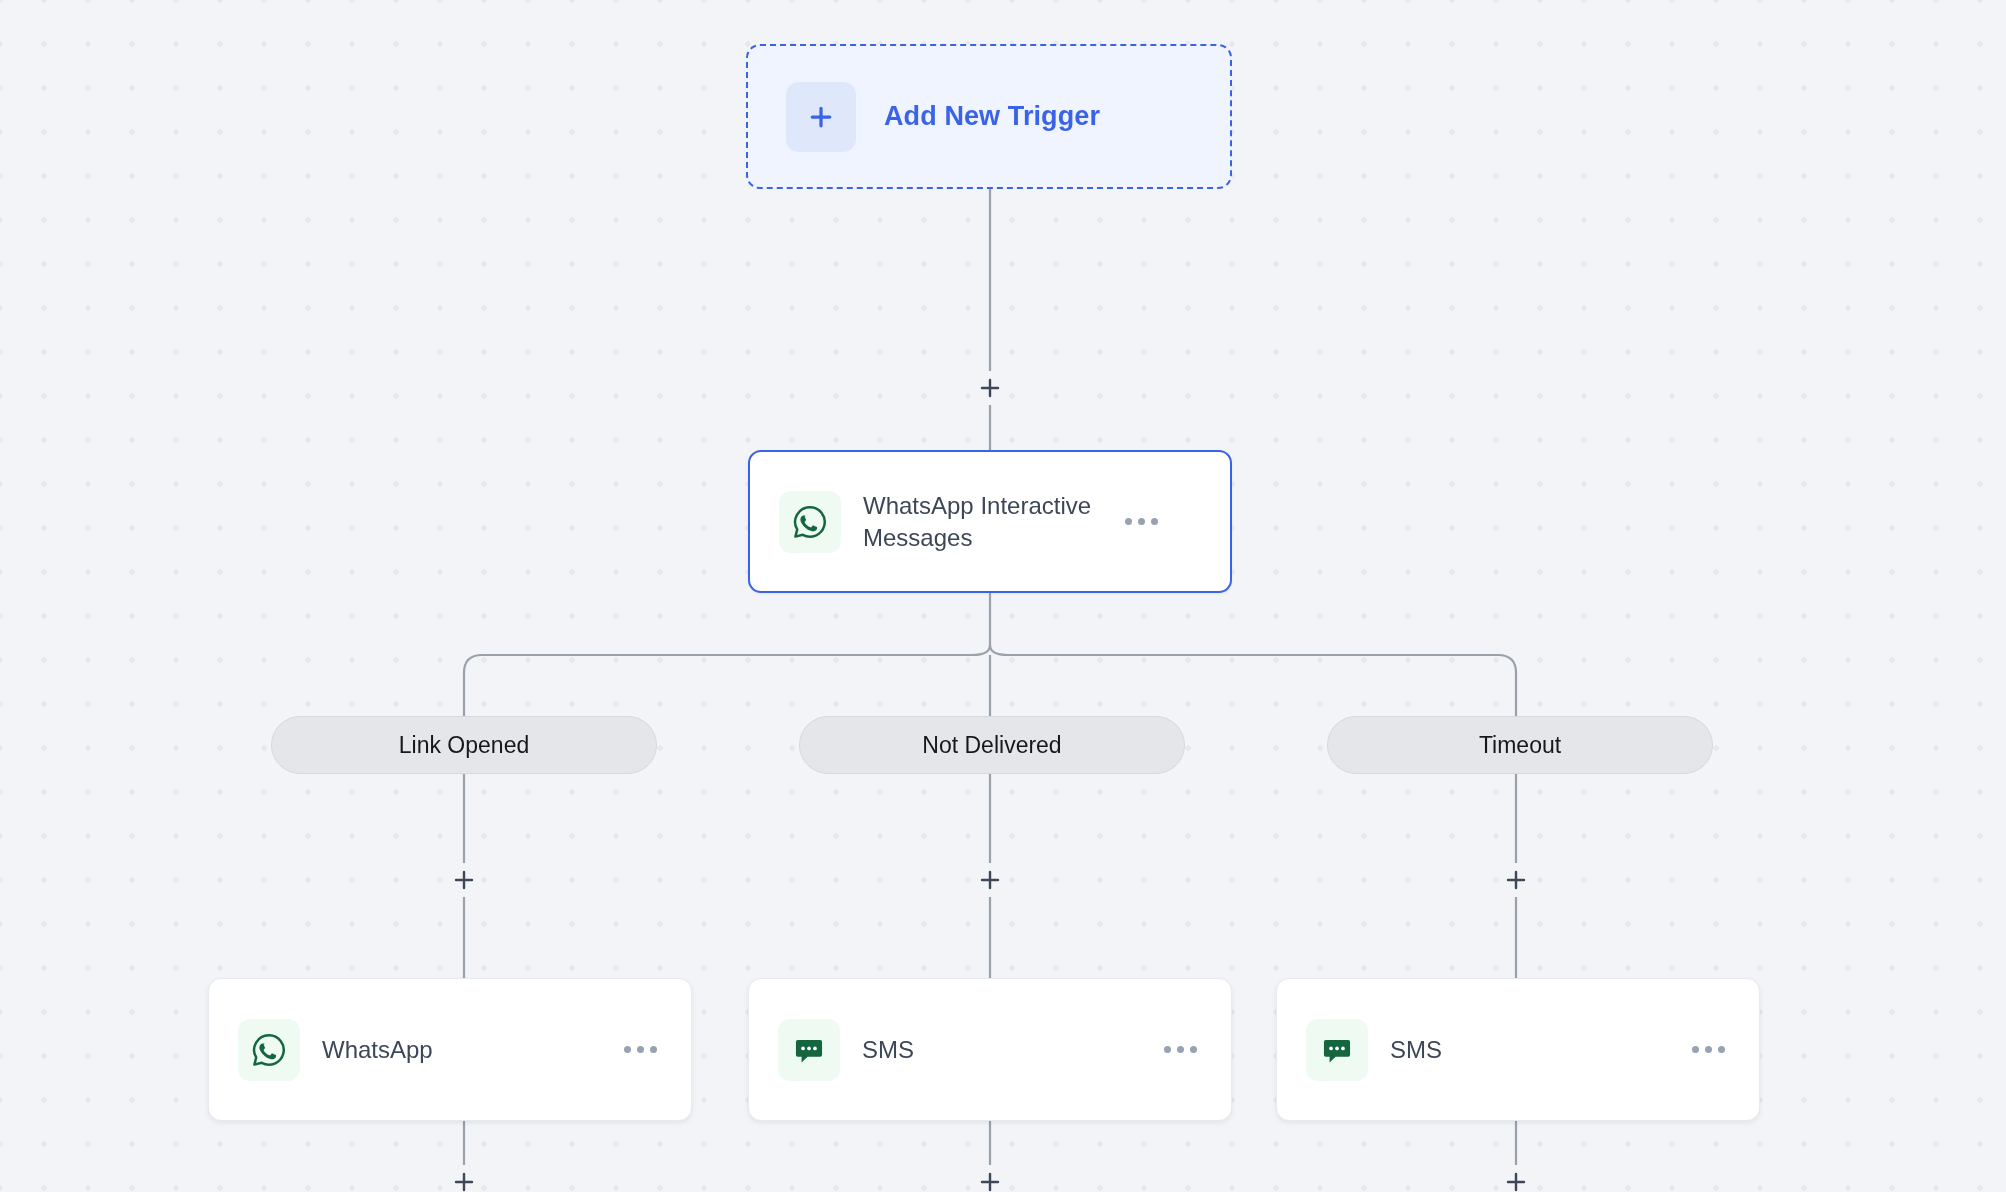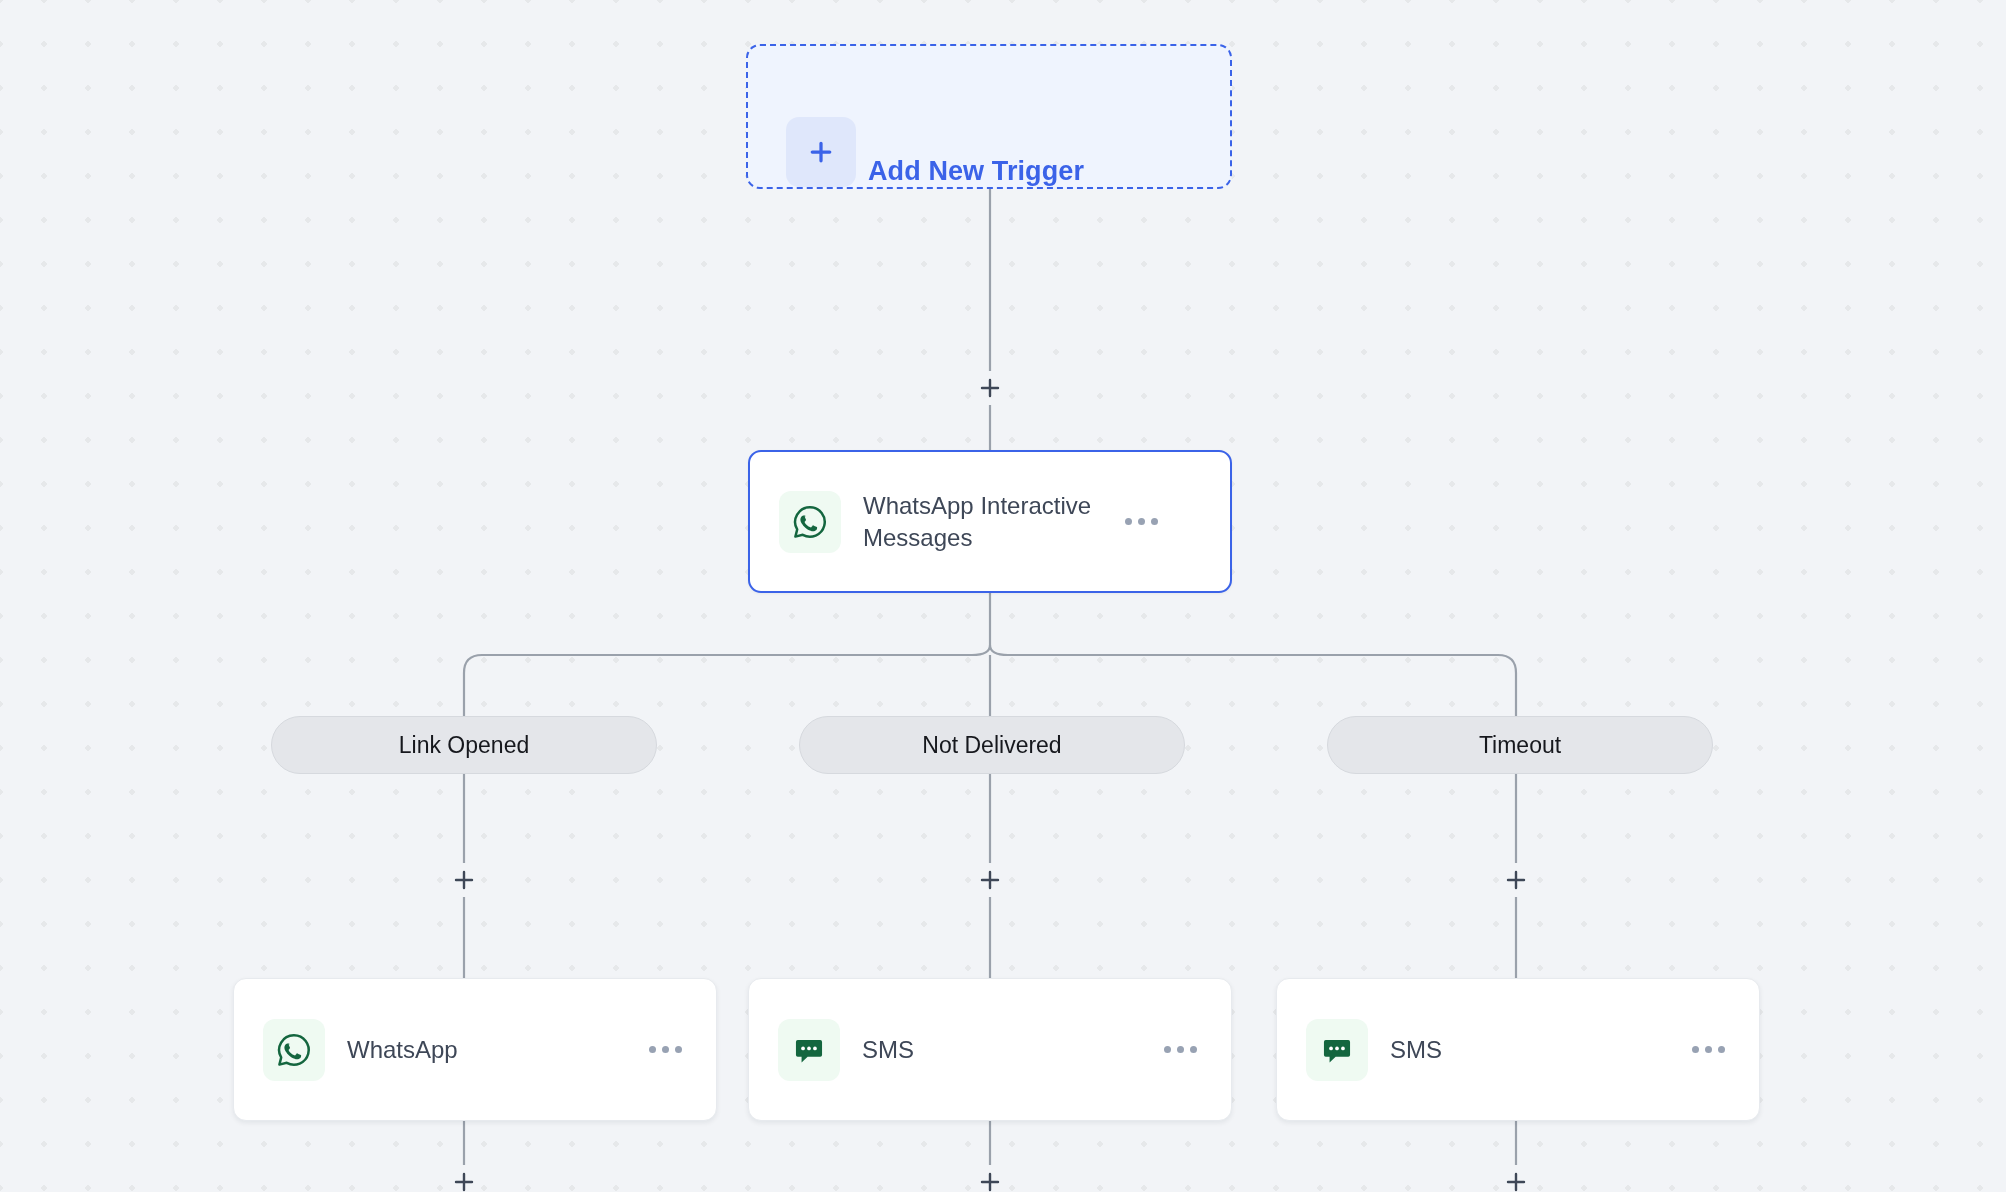--- a/index.html
+++ b/index.html
@@ -42,23 +42,23 @@
   
   .trigger-node {
     left: 746px;
     top: 44px;
     width: 486px;
     height: 145px;
     border: 2.5px dashed #3b63e8;
     border-radius: 14px;
     background: #eff4fe;
     display: flex;
-    align-items: flex-end;
+    align-items: center;
     padding-left: 38px;
-    gap: 12px;
+    gap: 28px;
     cursor: pointer;
   }
   .trigger-plus-box {
     width: 70px;
     height: 70px;
     border-radius: 13px;
     background: #dfe7fb;
     display: flex;
     align-items: center;
     justify-content: center;
@@ -88,21 +88,21 @@
     height: 143px;
     border: 2.5px solid #3b63e8;
     box-shadow: 0 1px 3px rgba(16,24,40,0.05);
   }
   .step-node.plain {
     width: 484px;
     height: 143px;
     border: 1px solid #e7eaee;
     box-shadow: 0 2px 5px rgba(16,24,40,0.07);
   }
-  .card-wa  { left: 233px;  top: 978px; align-items: center; }
+  .card-wa  { left: 208px;  top: 978px; align-items: center; }
   .card-sms1{ left: 748px;  top: 978px; }
   .card-sms2{ left: 1276px; top: 978px; }
 
   .node-icon {
     width: 62px;
     height: 62px;
     border-radius: 12px;
     background: #effaf2;
     display: flex;
     align-items: center;

